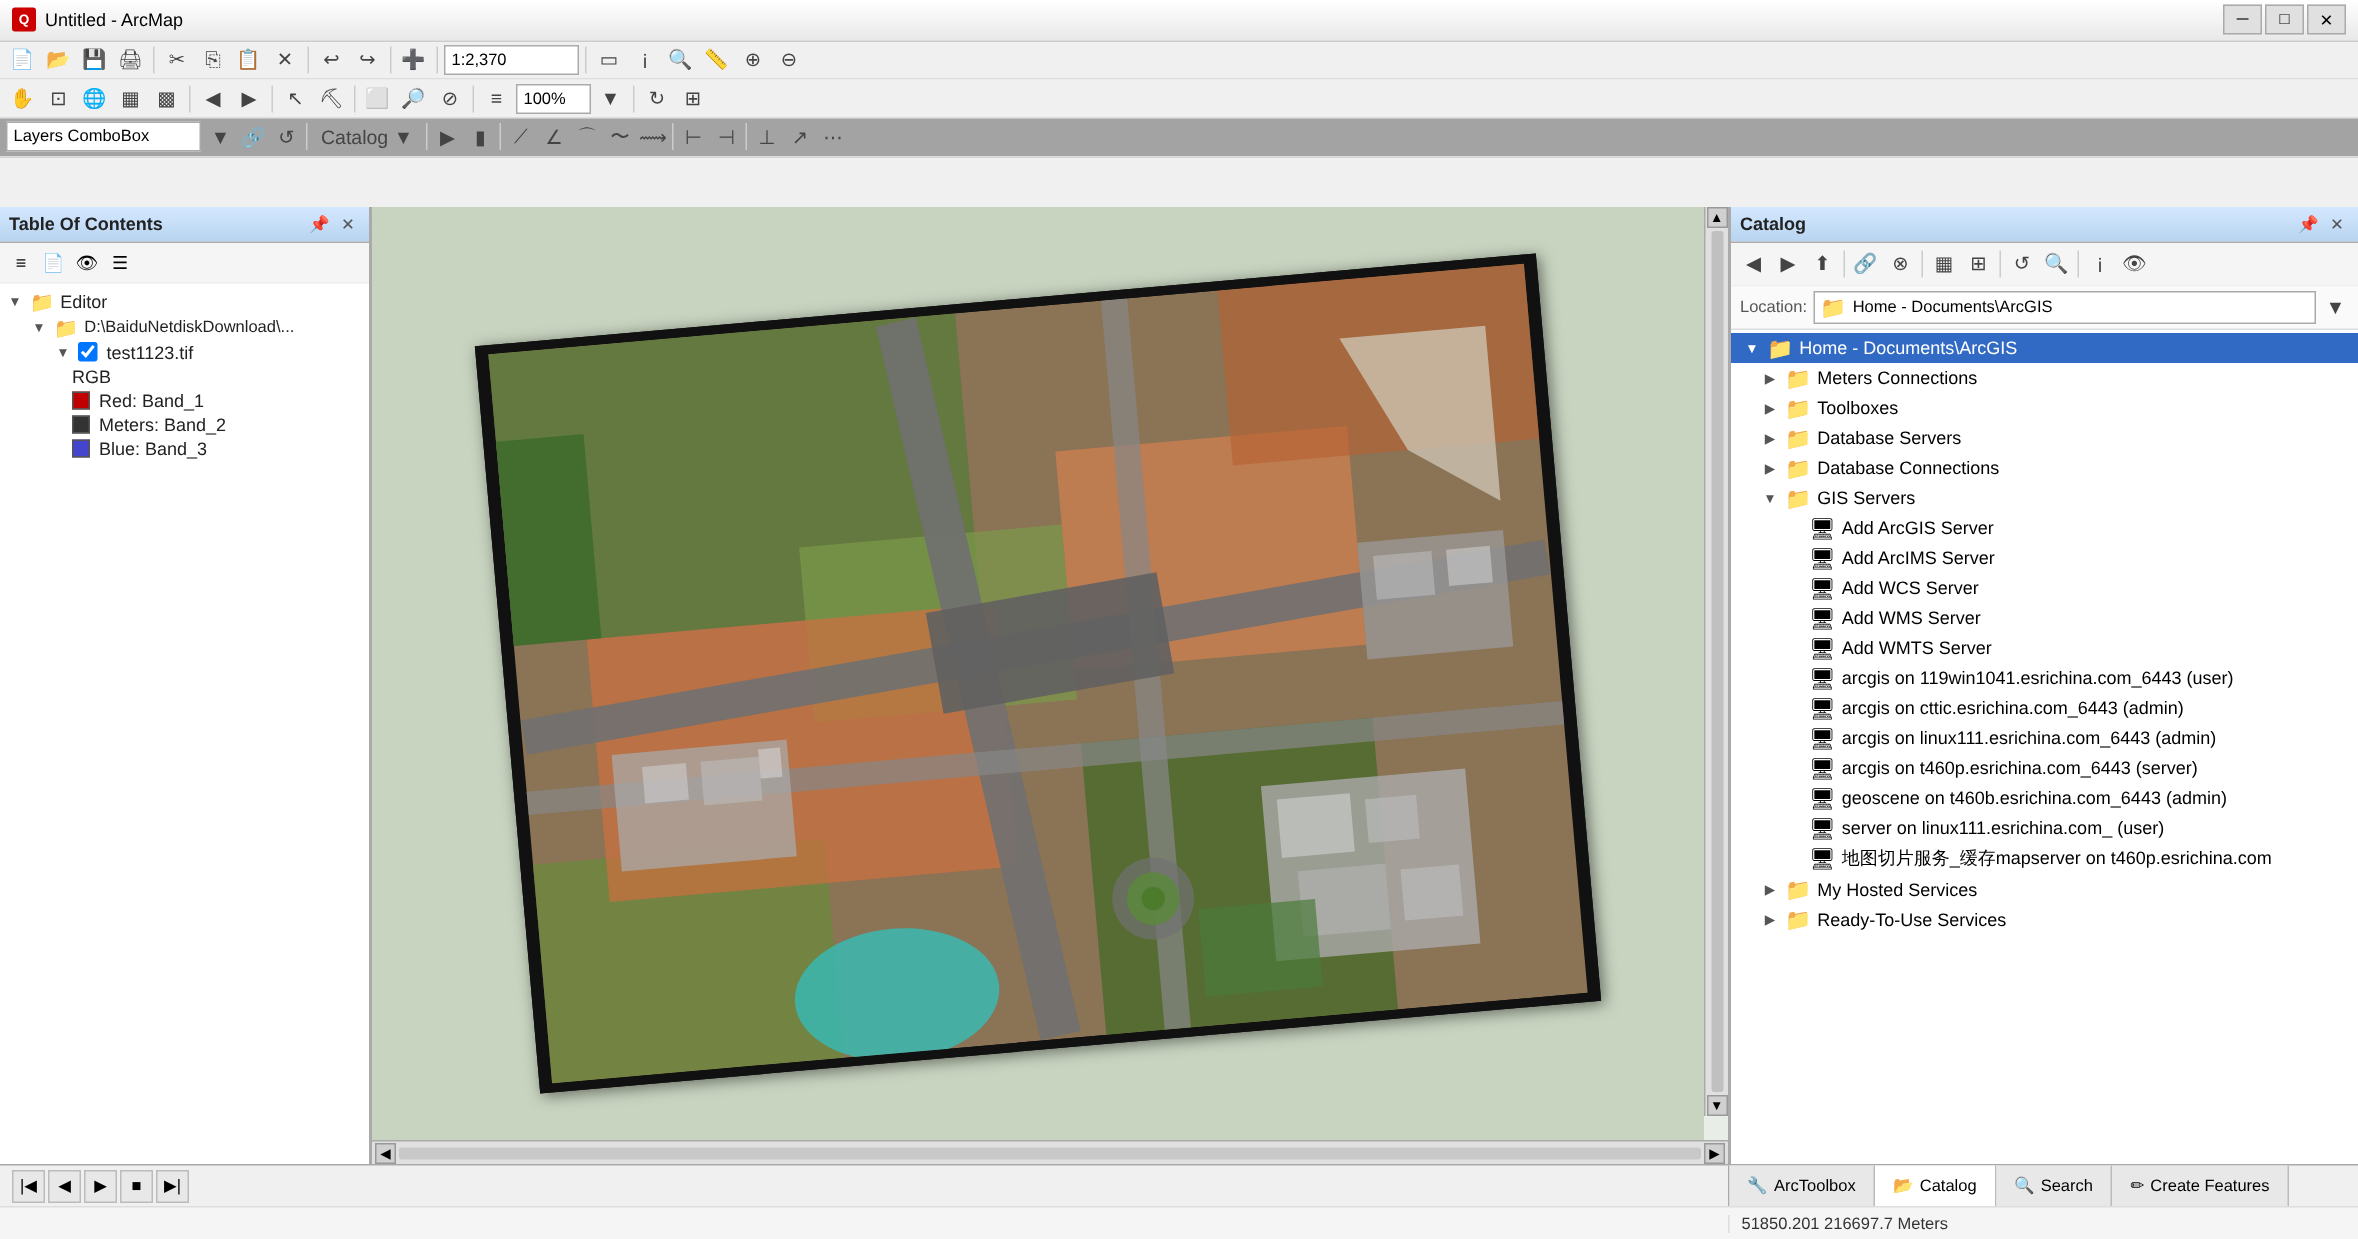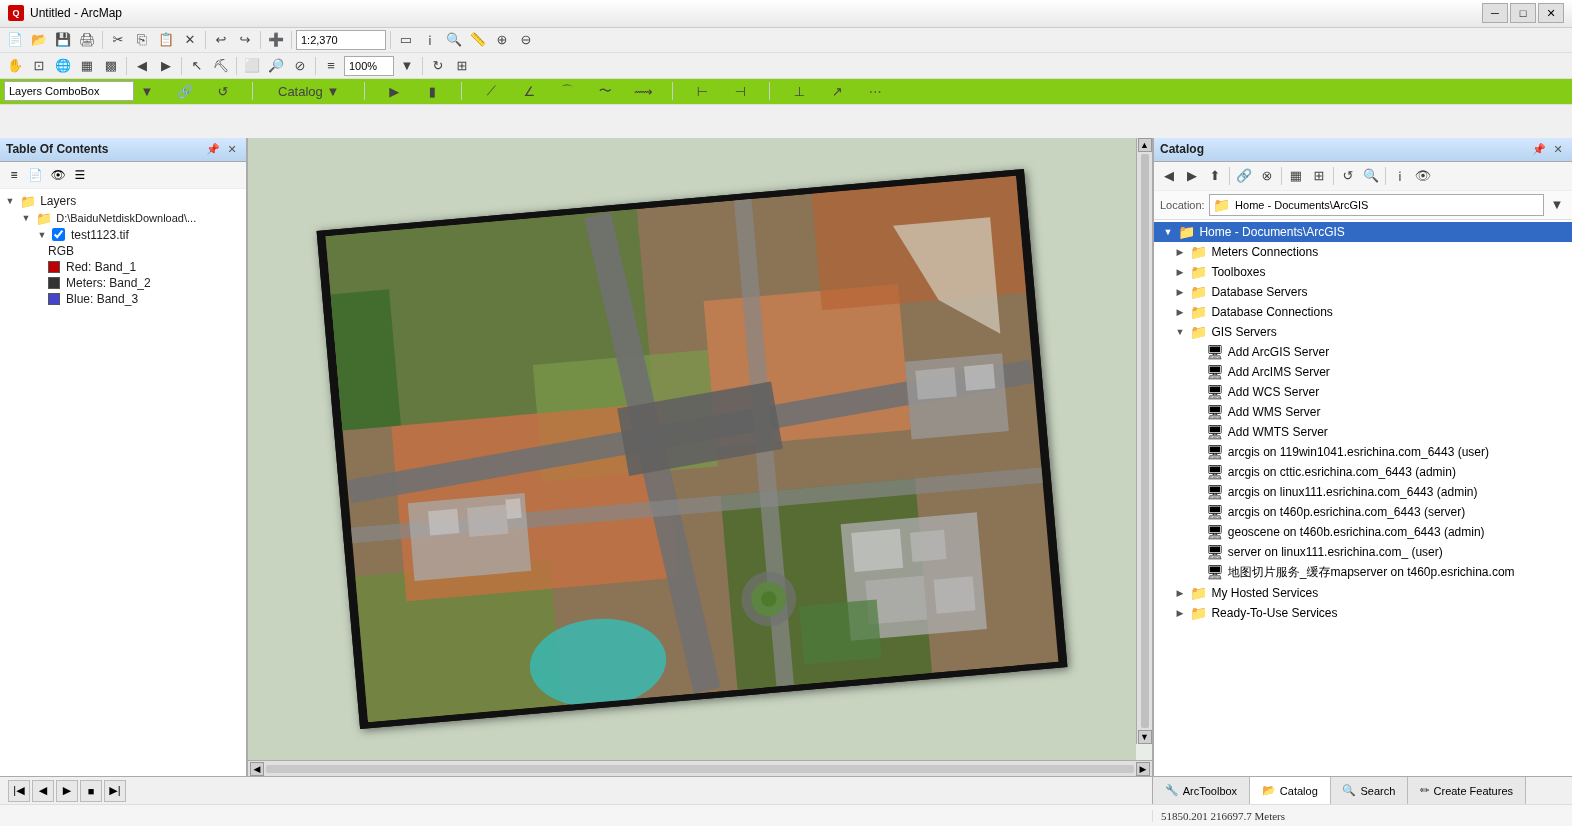--- a/index.html
+++ b/index.html
@@ -34,23 +34,23 @@
     .tb-btn {
       width: 22px; height: 22px; background: transparent; border: 1px solid transparent;
       cursor: pointer; display: flex; align-items: center; justify-content: center;
       font-size: 13px; color: #444;
     }
     .tb-sep { width: 1px; height: 18px; background: #ccc; margin: 0 2px; }
     .tb-input { height: 20px; border: 1px solid #aaa; padding: 0 4px; font-size: 11px; background: white; }
 
     
     #editor-toolbar {
-      display: flex; align-items: center; background: #84cc16;
+      display: flex; align-items: center; background: #a3a3a3;
       height: 26px; padding: 2px 4px; border-bottom: 1px solid #ddd;
-      gap: 16px;
+      gap: 0;
     }
 
     
     #main-area {
       display: flex; height: calc(826px - 28px - 22px - 26px - 26px - 26px - 28px);
       background: #e8ede8;
     }
 
     
     #toc-panel {
@@ -140,21 +140,21 @@
     .nav-btn { width: 22px; height: 22px; background: #e8e8e8; border: 1px solid #bbb; cursor: pointer; display: flex; align-items: center; justify-content: center; font-size: 11px; }
     #bottom-right { width: 420px; display: flex; align-items: center; border-left: 1px solid #aaa; }
     .bottom-tab {
       padding: 4px 12px; font-size: 11px; cursor: pointer; border-right: 1px solid #bbb;
       display: flex; align-items: center; gap: 4px; height: 28px;
       background: #e8e8e8;
     }
     .bottom-tab.active { background: white; }
     #status-bar {
       height: 22px; background: #f5f5f5; border-top: 1px solid #ddd;
-      display: flex; align-items: center; font-family: Liberation Serif, serif;
+      display: flex; align-items: center;
     }
     #status-left { flex: 1; padding: 0 8px; font-size: 11px; color: #555; }
     #status-right { width: 420px; border-left: 1px solid #ddd; padding: 0 8px; font-size: 11px; color: #333; display: flex; align-items: center; }
 
     
     #map-outer {
       flex: 1; position: relative; overflow: hidden;
       display: flex; flex-direction: column;
     }
     #map-scroll-area {
@@ -287,21 +287,21 @@
         <button class="toc-tb-btn">≡</button>
         <button class="toc-tb-btn">📄</button>
         <button class="toc-tb-btn">👁</button>
         <button class="toc-tb-btn">☰</button>
       </div>
       <div id="toc-content">
 
         <div class="toc-item">
           <span class="toc-expand">▼</span>
           <span class="toc-folder-icon">📁</span>
-          <span class="toc-label">Layers</span>
+          <span class="toc-label">Editor</span>
         </div>
 
         <div class="toc-item toc-indent">
           <span class="toc-expand">▼</span>
           <span class="toc-folder-icon">📁</span>
           <span class="toc-label" style="font-size:11px">D:\BaiduNetdiskDownload\...</span>
         </div>
 
         <div class="toc-item toc-indent2">
           <span class="toc-expand">▼</span>

